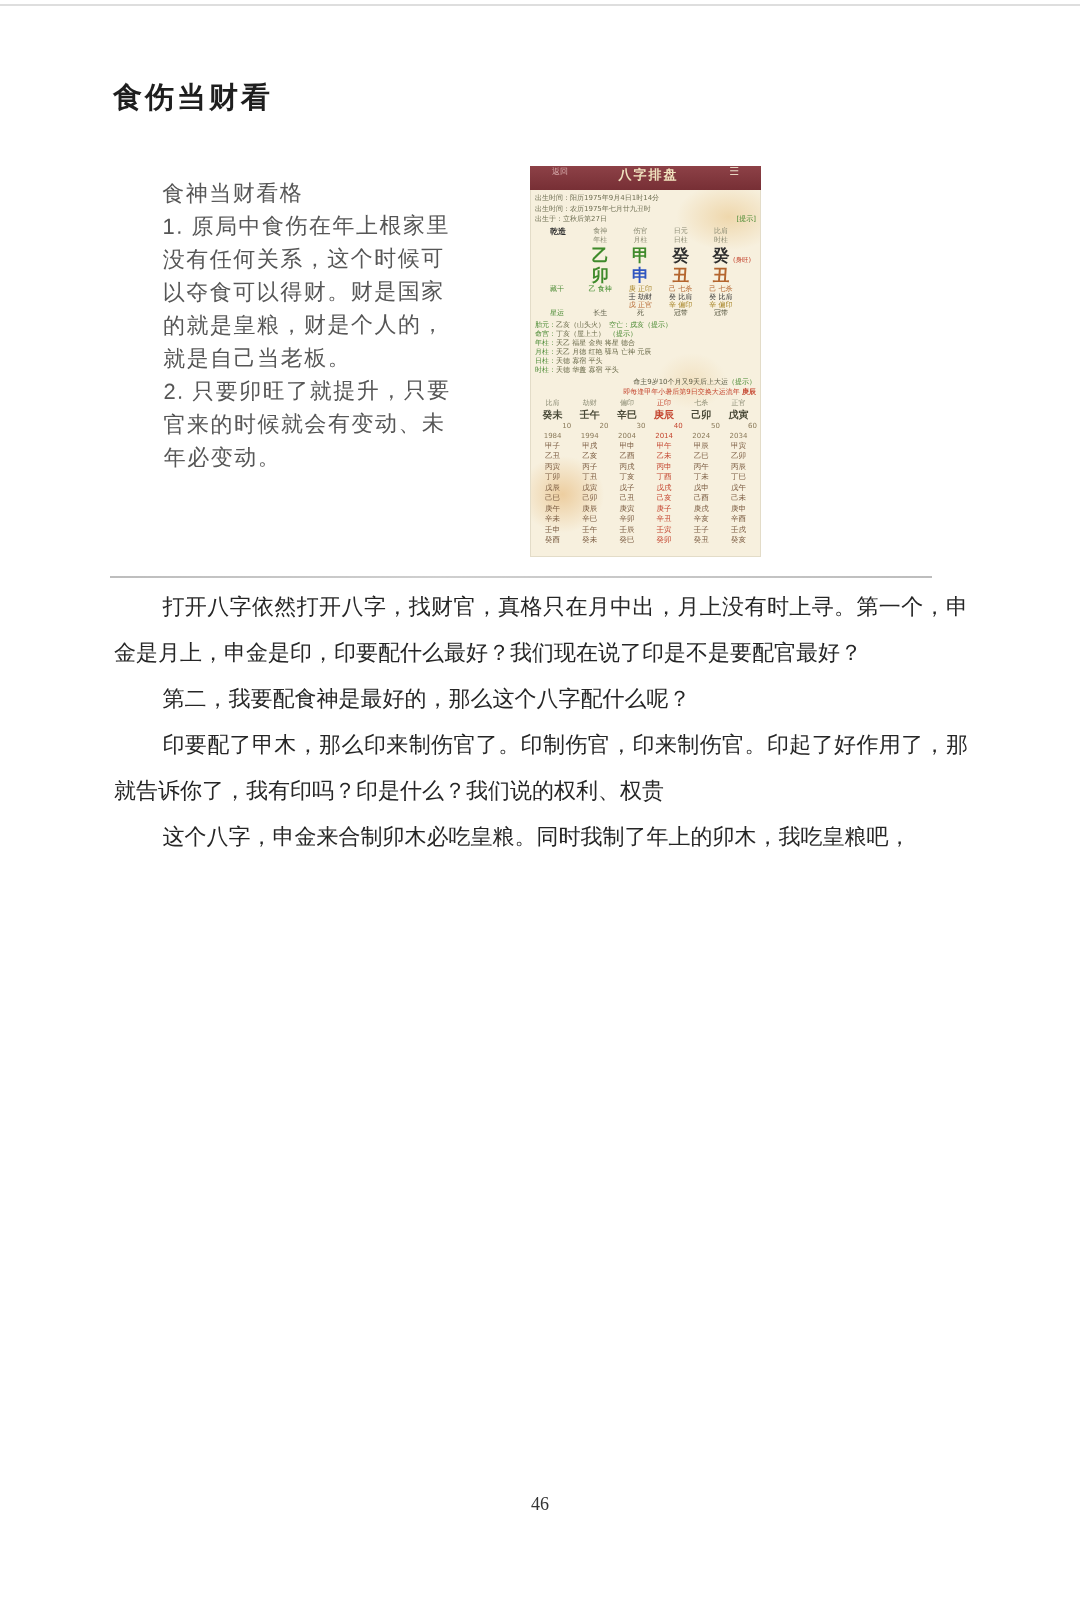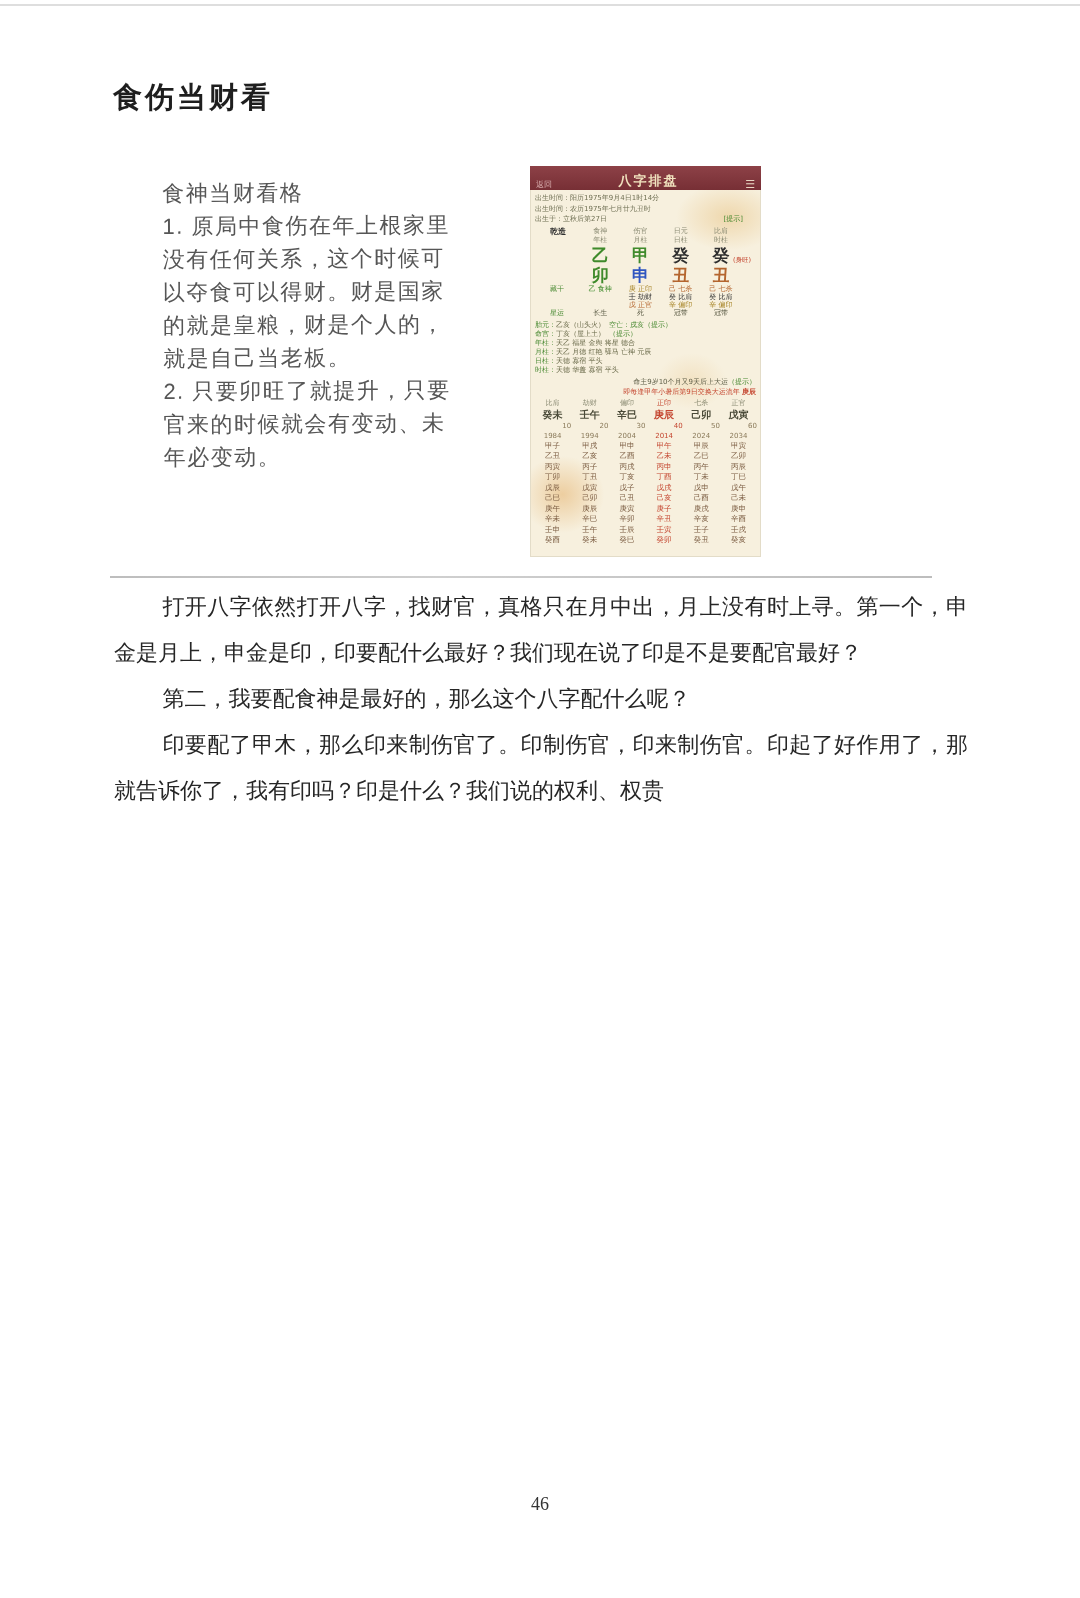--- a/index.html
+++ b/index.html
@@ -17,25 +17,25 @@
 
   
   .app{position:absolute;left:530px;top:166px;width:231px;height:391px;overflow:hidden;
        background:
          radial-gradient(60px 55px at 14% 84%, rgba(224,164,84,.45), rgba(224,164,84,0) 70%),
          radial-gradient(75px 48px at 86% 13%, rgba(226,178,98,.40), rgba(226,178,98,0) 70%),
          radial-gradient(50px 40px at 70% 55%, rgba(226,178,98,.22), rgba(226,178,98,0) 70%),
          #f7f0de;
        box-shadow:0 0 0 1px #e3dcc8 inset;font-family:"DejaVu Sans",sans-serif;}
   .app-header{height:24px;background:linear-gradient(#8d4147,#772f35);display:flex;
-              align-items:flex-end;justify-content:space-between;padding:0 6px;}
+              align-items:flex-start;justify-content:space-between;padding:0 22px;}
   .app-back{font-size:8px;color:#d9aeae;}
   .app-title{font-size:13px;color:#f1e3bf;font-weight:700;letter-spacing:2px;}
   .app-menu{font-size:11px;color:#e7d6c2;line-height:1;}
-  .app-info{padding:3px 18px 1px 5px;}
+  .app-info{padding:3px 5px 1px 5px;}
   .app-info .iline{font-size:7px;line-height:10.5px;color:#6f6f53;white-space:nowrap;}
   .app-info .iline .extra{float:right;color:#4a8a33;}
   .chart{padding:1px 20px;}
   .crow{display:flex;align-items:flex-start;}
   .crow .lab{width:30px;flex:none;font-size:7px;color:#4a8a33;line-height:9px;}
   .crow .lab.gl{color:#2e2e2e;font-weight:700;font-size:8px;}
   .crow .cell{flex:1;text-align:center;}
   .tiny{font-size:7px;line-height:9px;color:#8a8a72;}
   .stem{font-size:17px;line-height:20px;font-weight:700;position:relative;}
   .stemnote{position:absolute;font-size:6.5px;color:#c4452f;left:100%;top:5px;white-space:nowrap;font-weight:400;transform:translateX(-8px);}
@@ -288,16 +288,17 @@
         </div>
       </div>
     </div>
 
   <div class="divider"></div>
 
   <div class="bodytext">
     <p>打开八字依然打开八字，找财官，真格只在月中出，月上没有时上寻。第一个，申金是月上，申金是印，印要配什么最好？我们现在说了印是不是要配官最好？</p>
     <p>第二，我要配食神是最好的，那么这个八字配什么呢？</p>
     <p>印要配了甲木，那么印来制伤官了。印制伤官，印来制伤官。印起了好作用了，那就告诉你了，我有印吗？印是什么？我们说的权利、权贵</p>
+    <p>这个八字，申金来合制卯木必吃皇粮。同时我制了年上的卯木，我吃皇粮吧，</p>
   </div>
 
   <div class="pagenum">46</div>
 </div>
 
 </body></html>

